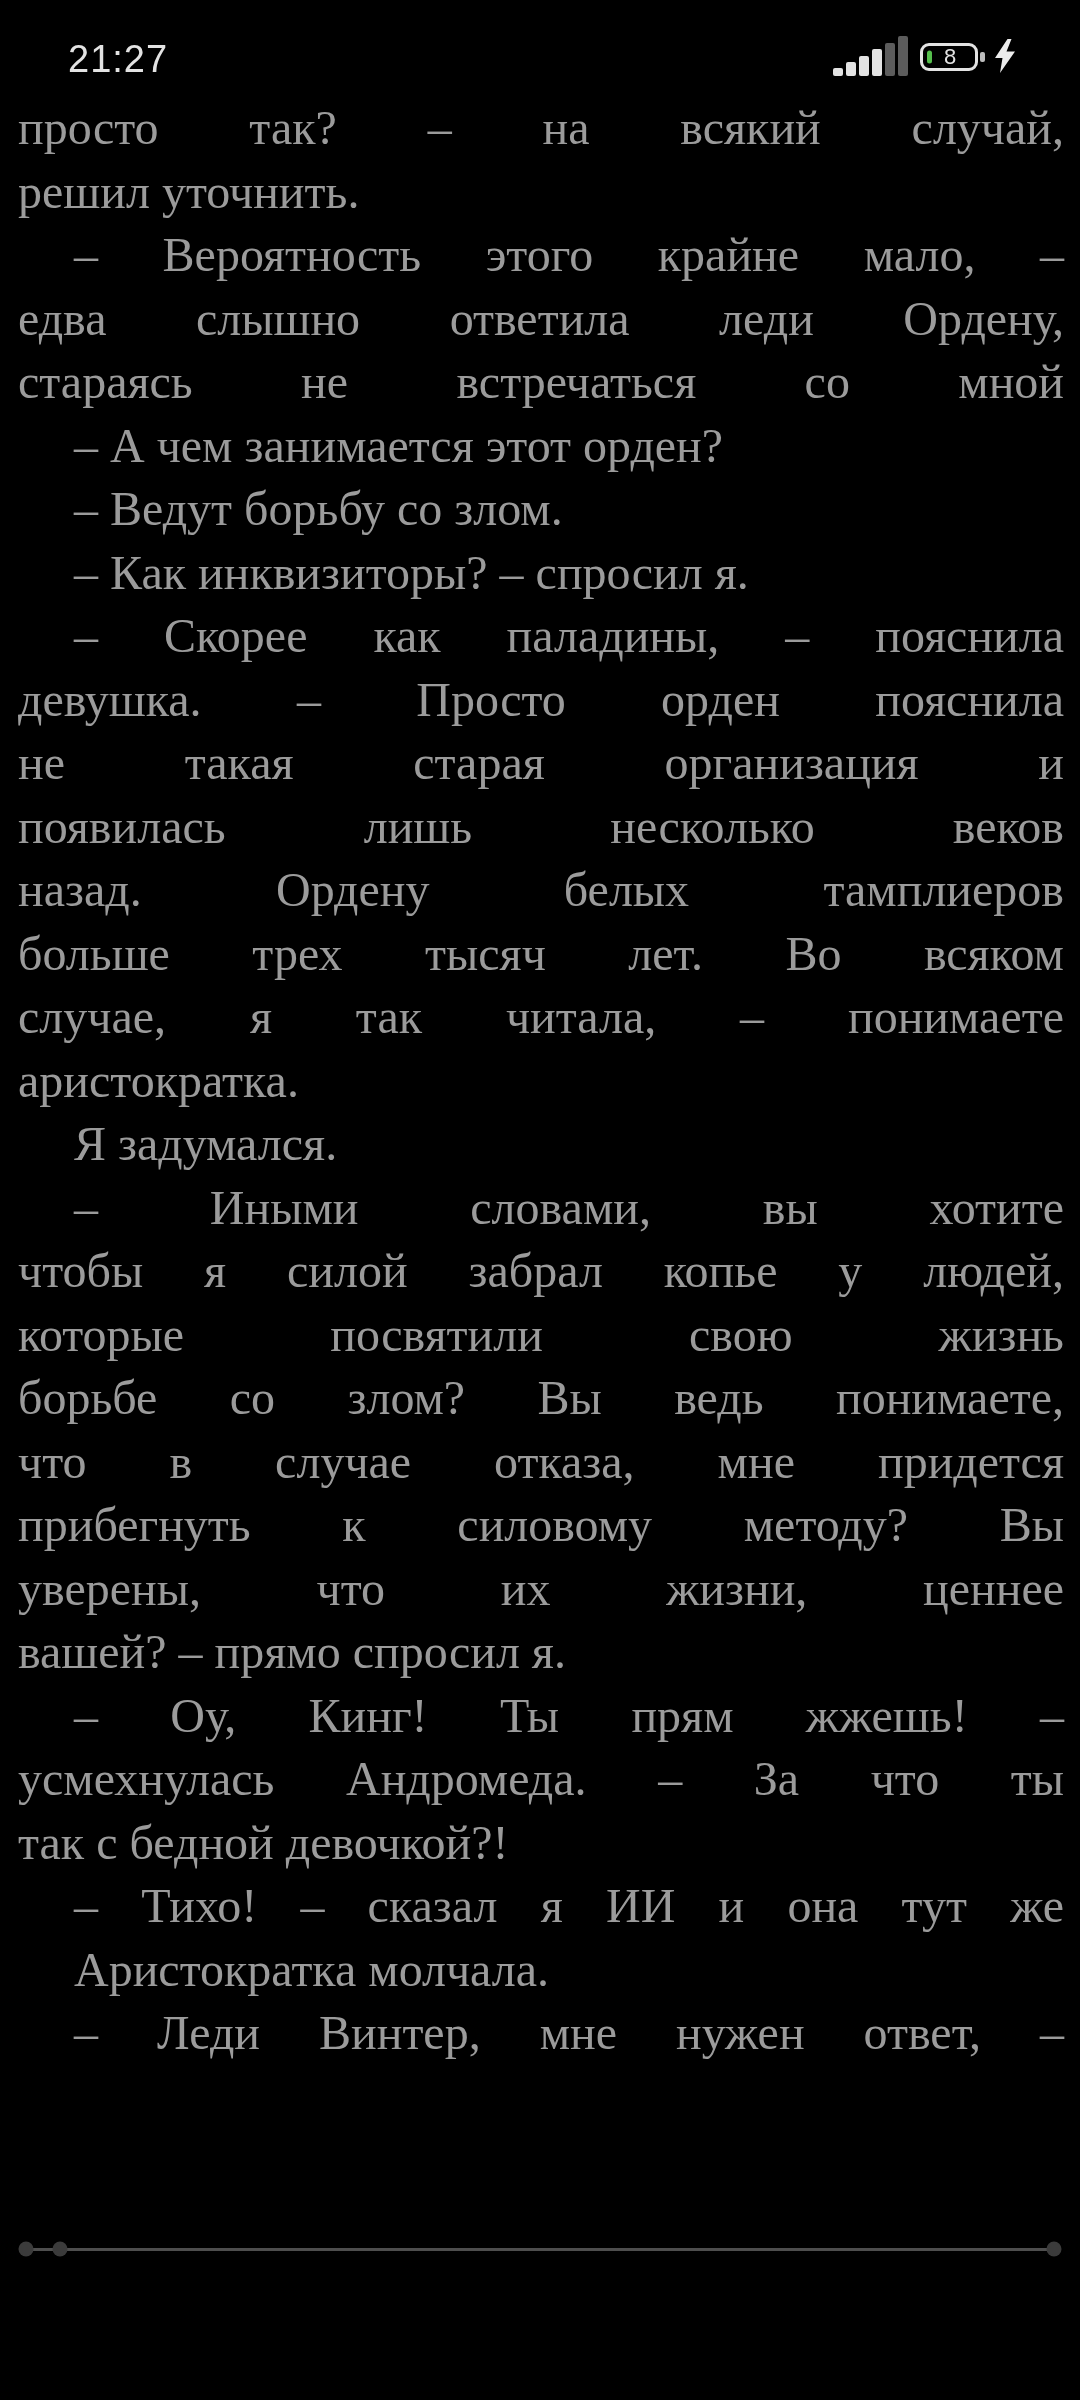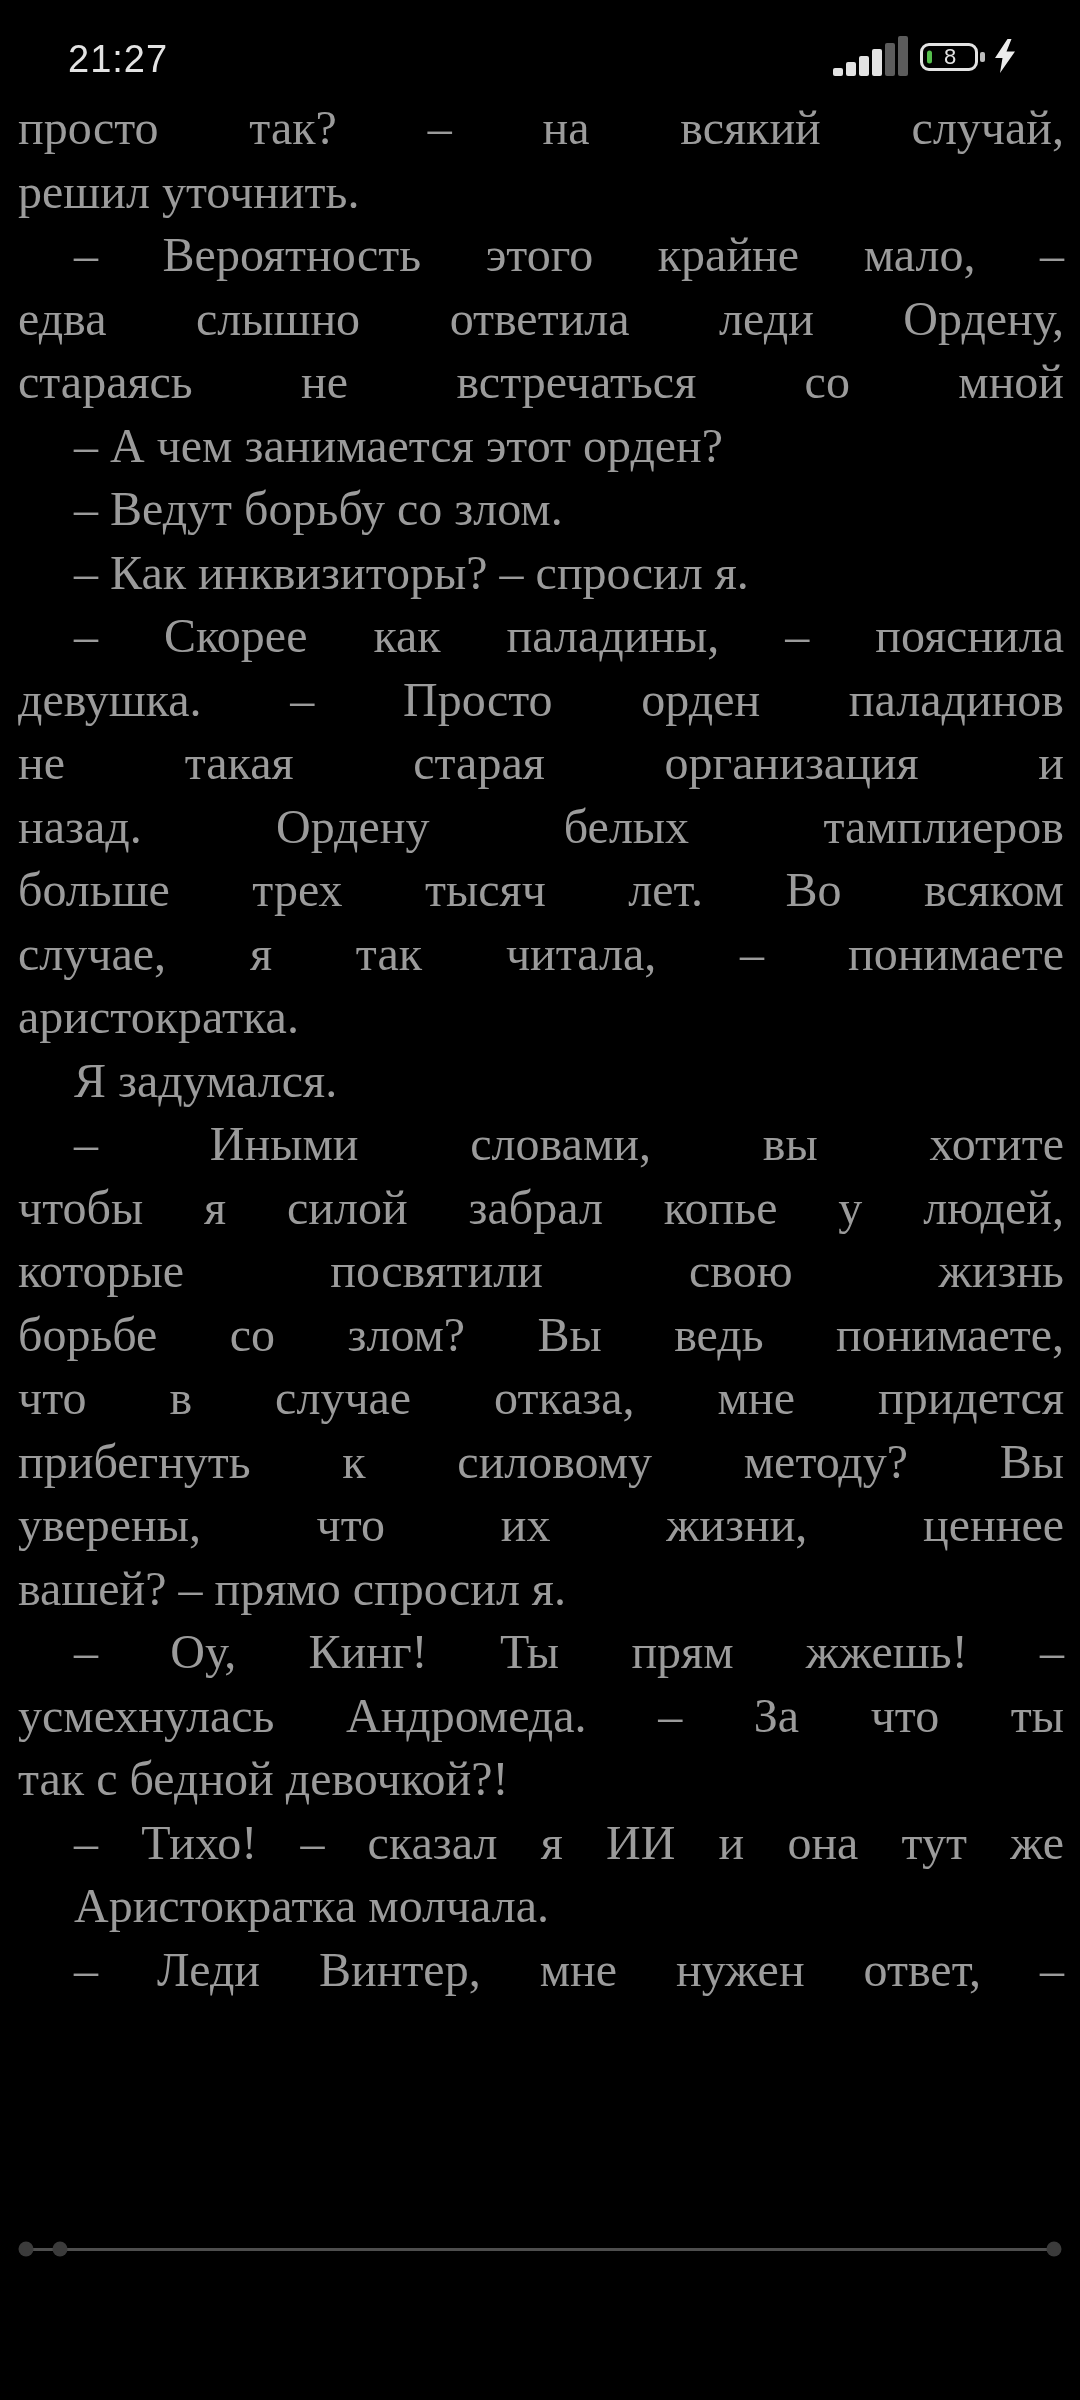--- a/index.html
+++ b/index.html
@@ -107,22 +107,23 @@
 
   <div class="line justify">просто так? – на всякий случай,</div>
       <div class="line">решил уточнить.</div>
       <div class="line indent justify">– Вероятность этого крайне мало, –</div>
       <div class="line justify">едва слышно ответила леди Ордену,</div>
       <div class="line justify">стараясь не встречаться со мной</div>
       <div class="line indent">– А чем занимается этот орден?</div>
       <div class="line indent">– Ведут борьбу со злом.</div>
       <div class="line indent">– Как инквизиторы? – спросил я.</div>
       <div class="line indent justify">– Скорее как паладины, – пояснила</div>
-      <div class="line justify">девушка. – Просто орден паладинов</div>
+      <div class="line justify">девушка. – Просто орден пояснила</div>
       <div class="line justify">не такая старая организация&nbsp;и</div>
+      <div class="line justify">появилась лишь несколько веков</div>
       <div class="line justify">назад. Ордену белых тамплиеров</div>
       <div class="line justify">больше трех тысяч лет. Во всяком</div>
       <div class="line justify">случае, я так читала, – понимаете</div>
       <div class="line">аристократка.</div>
       <div class="line indent">Я задумался.</div>
       <div class="line indent justify">– Иными словами, вы хотите</div>
       <div class="line justify">чтобы я силой забрал копье у людей,</div>
       <div class="line justify">которые посвятили свою жизнь</div>
       <div class="line justify">борьбе со злом? Вы ведь понимаете,</div>
       <div class="line justify">что в случае отказа, мне придется</div>

